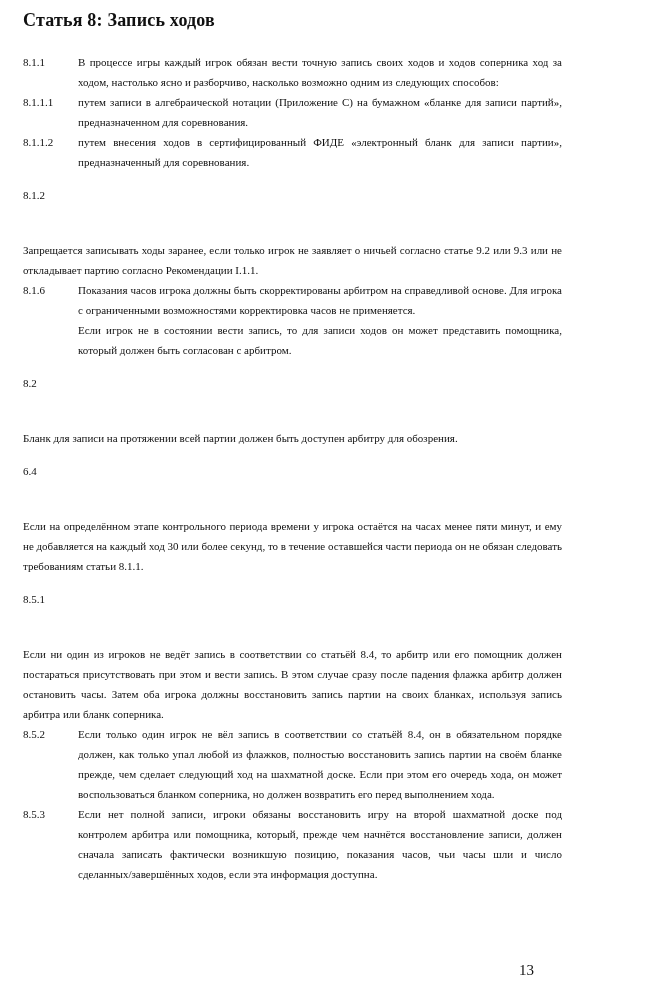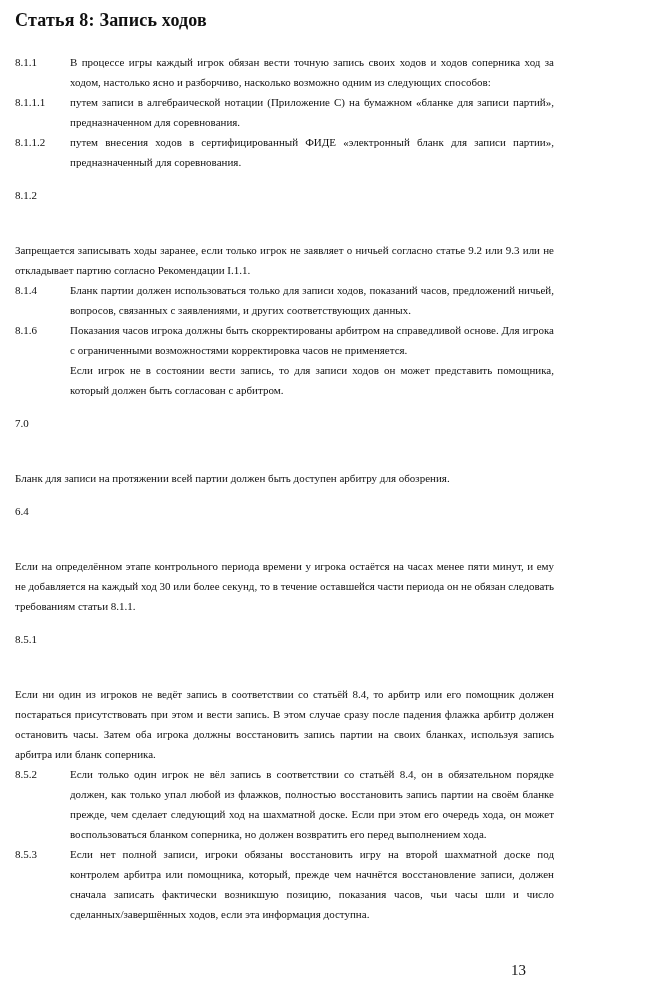--- a/index.html
+++ b/index.html
@@ -14,20 +14,21 @@
     font-family: "Liberation Serif", "DejaVu Serif", serif;
     color: #101010;
     overflow: hidden;
   }
   .page {
     padding: 10px 14px 0 15px;
     box-sizing: border-box;
     width: 568px;
     height: 990px;
     position: relative;
+    margin-left: 8px;
   }
   .doc-title {
     font-size: 18px;
     line-height: 20px;
     font-weight: bold;
     margin: 0 0 22px 0;
     letter-spacing: 0.2px;
   }
   .clauses {
     display: block;
@@ -88,34 +89,28 @@
           <p>путем внесения ходов в сертифицированный ФИДЕ «электронный бланк для записи партии», предназначенный для соревнования.</p>
         </div>
       </div>
       <div class="clause gap">
         <div class="clause-num">8.1.2</div>
         <div class="clause-text">
           <p>Запрещается записывать ходы заранее, если только игрок не заявляет о ничьей согласно статье 9.2 или 9.3 или не откладывает партию согласно Рекомендации I.1.1.</p>
         </div>
       </div>
       <div class="clause">
-        <div class="clause-num">8.1.4</div>
-        <div class="clause-text">
-          <p>Бланк партии должен использоваться только для записи ходов, показаний часов, предложений ничьей, вопросов, связанных с заявлениями, и других соответствующих данных.</p>
-        </div>
-      </div>
-      <div class="clause">
         <div class="clause-num">8.1.6</div>
         <div class="clause-text">
           <p>Показания часов игрока должны быть скорректированы арбитром на справедливой основе. Для игрока с ограниченными возможностями корректировка часов не применяется.</p>
           <p>Если игрок не в состоянии вести запись, то для записи ходов он может представить помощника, который должен быть согласован с арбитром.</p>
         </div>
       </div>
       <div class="clause gap">
-        <div class="clause-num">7.0</div>
+        <div class="clause-num">8.2</div>
         <div class="clause-text">
           <p>Бланк для записи на протяжении всей партии должен быть доступен арбитру для обозрения.</p>
         </div>
       </div>
       <div class="clause gap">
         <div class="clause-num">6.4</div>
         <div class="clause-text">
           <p>Если на определённом этапе контрольного периода времени у игрока остаётся на часах менее пяти минут, и ему не добавляется на каждый ход 30 или более секунд, то в течение оставшейся части периода он не обязан следовать требованиям статьи 8.1.1.</p>
         </div>
       </div>

